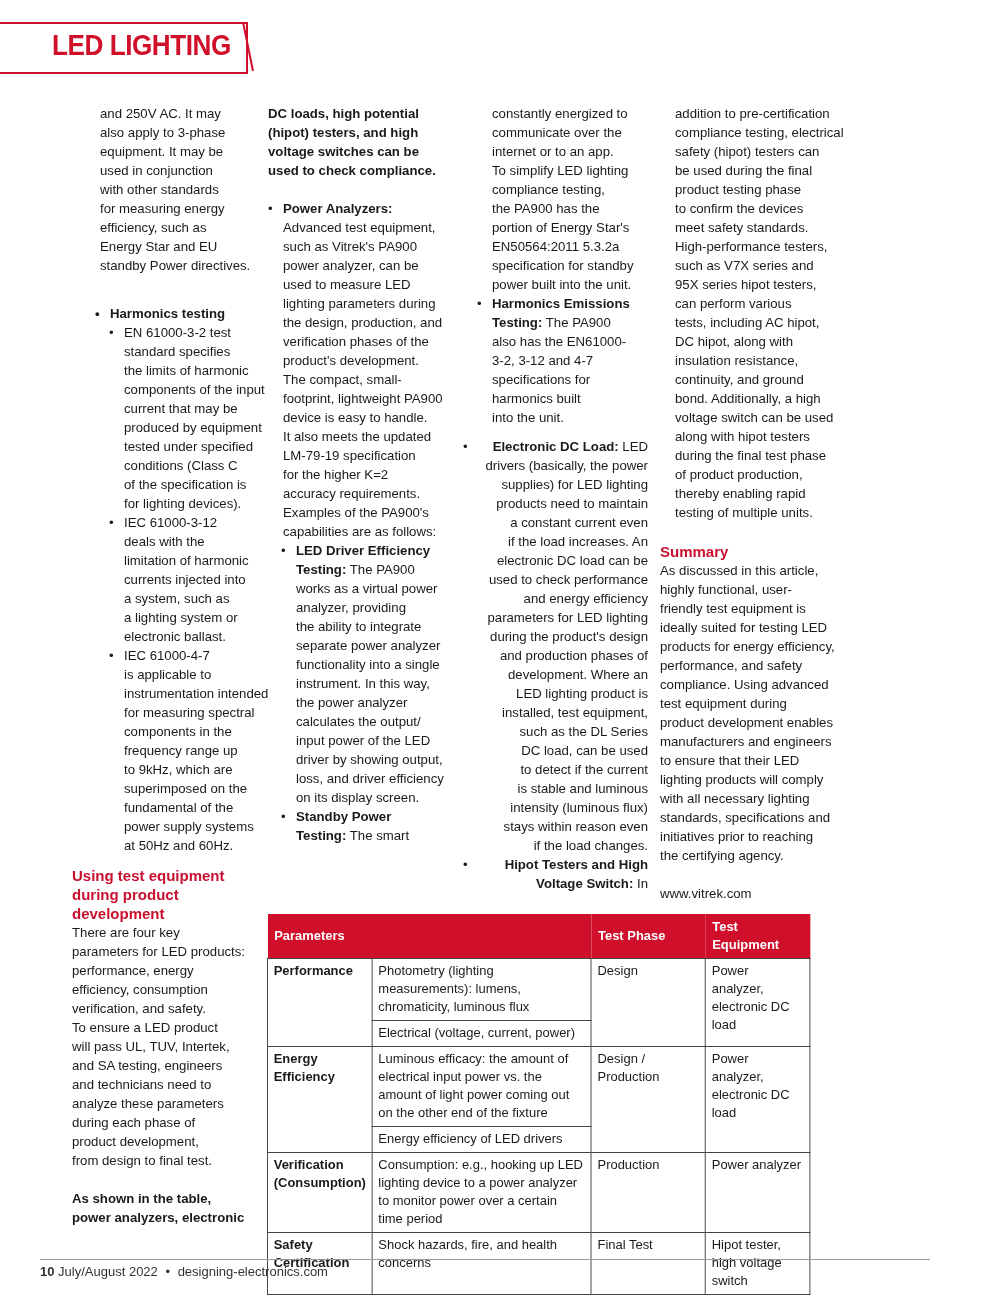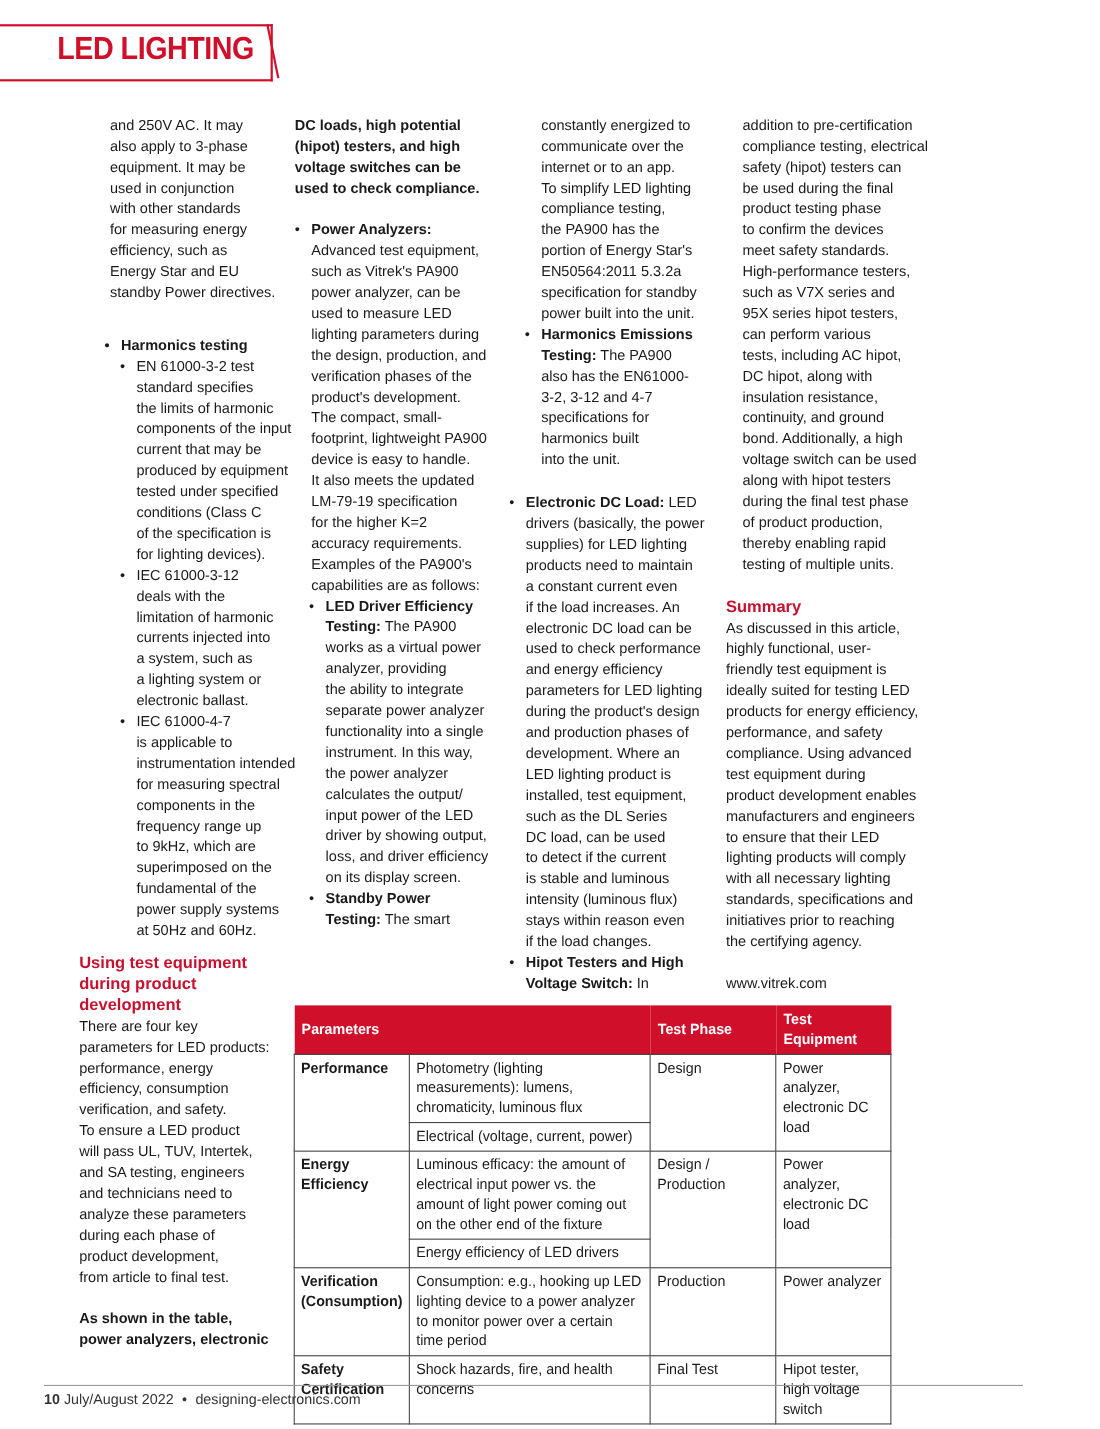--- a/index.html
+++ b/index.html
@@ -98,21 +98,21 @@
       <span class="line">performance, energy</span>
       <span class="line">efficiency, consumption</span>
       <span class="line">verification, and safety.</span>
       <span class="line">To ensure a LED product</span>
       <span class="line">will pass UL, TUV, Intertek,</span>
       <span class="line">and SA testing, engineers</span>
       <span class="line">and technicians need to</span>
       <span class="line">analyze these parameters</span>
       <span class="line">during each phase of</span>
       <span class="line">product development,</span>
-      <span class="line">from article to final test.</span>
+      <span class="line">from design to final test.</span>
     </div>
   <div class="gap"></div>
   <div class="b">
       <span class="line">As shown in the table,</span>
       <span class="line">power analyzers, electronic</span>
     </div>
 </div>
 
 <div class="col" style="left:268px; top:104px; width:180px;">
   <div class="b">
@@ -190,21 +190,21 @@
     <span class="line"><b>Testing:</b><span> The PA900</span></span>
     <div>
         <span class="line">also has the EN61000-</span>
         <span class="line">3-2, 3-12 and 4-7</span>
         <span class="line">specifications for</span>
         <span class="line">harmonics built</span>
         <span class="line">into the unit.</span>
       </div>
   </div>
 </div>
-<div class="col" style="left:478px; top:447px; width:170px;">
+<div class="col" style="left:478px; top:437px; width:170px;text-align:right;">
   <div class="bul">
     <span class="line"><b>Electronic DC Load:</b><span> LED</span></span>
     <div>
         <span class="line">drivers (basically, the power</span>
         <span class="line">supplies) for LED lighting</span>
         <span class="line">products need to maintain</span>
         <span class="line">a constant current even</span>
         <span class="line">if the load increases. An</span>
         <span class="line">electronic DC load can be</span>
         <span class="line">used to check performance</span>

